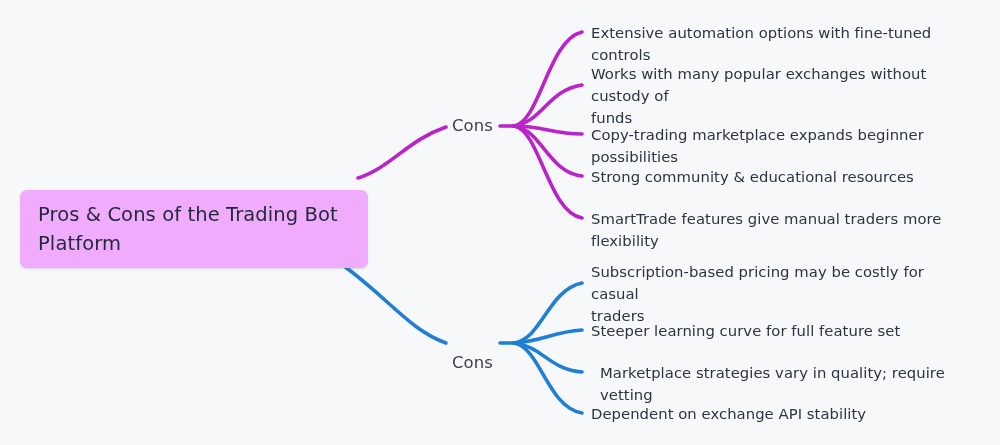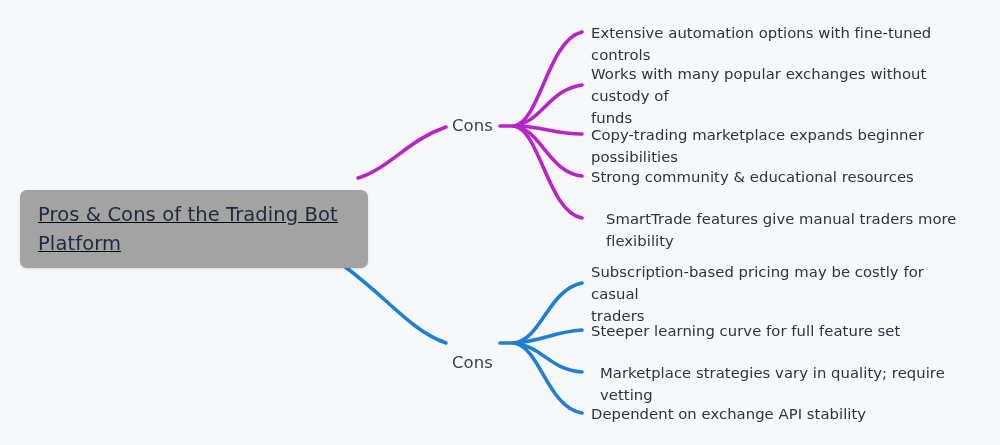--- a/index.html
+++ b/index.html
@@ -82,33 +82,33 @@
     <path d="M 344,266 C 390,300 410,330 446,343" fill="none" stroke="#1f7fd4" stroke-width="3.6" stroke-linecap="round"></path>
 
     <path d="M 500,343 L 514,343" fill="none" stroke="#1f7fd4" stroke-width="3.6" stroke-linecap="round"></path>
 
     <path d="M 514,343 C 542,339 548,290 582,283" fill="none" stroke="#1f7fd4" stroke-width="3.6" stroke-linecap="round" stroke-linejoin="round"></path>
     <path d="M 514,343 C 544,341 552,332 582,330" fill="none" stroke="#1f7fd4" stroke-width="3.6" stroke-linecap="round" stroke-linejoin="round"></path>
     <path d="M 514,343 C 542,346 550,370 582,372" fill="none" stroke="#1f7fd4" stroke-width="3.6" stroke-linecap="round" stroke-linejoin="round"></path>
     <path d="M 514,343 C 540,347 548,408 582,413" fill="none" stroke="#1f7fd4" stroke-width="3.6" stroke-linecap="round" stroke-linejoin="round"></path>
   </svg>
 
-  <div class="root-node" style="background: #a3a3a3; text-decoration: underline;">
+  <div class="root-node" style="background: #f0abfc;">
     <span class="root-label" style="color: rgb(31, 41, 55);">Pros &amp; Cons of the Trading Bot Platform</span>
   </div>
 
   <div class="branch-label" style="left:452px; top:116px;">Cons</div>
   <div class="branch-label" style="left:452px; top:333px;margin-top:20px;">Cons</div>
 
   <div class="leaf-label" style="left:591px; top:22px; width:392px;">Extensive automation options with fine-tuned controls</div>
   <div class="leaf-label" style="left:591px; top:63px; width:378px;">Works with many popular exchanges without custody of
 funds</div>
   <div class="leaf-label" style="left:591px; top:166px; width:392px;">Strong community &amp; educational resources</div>
   <div class="leaf-label" style="left:591px; top:124px; width:392px;">Copy-trading marketplace expands beginner possibilities</div>
-  <div class="leaf-label" style="left:606px; top:208px; width:392px;">SmartTrade features give manual traders more flexibility</div>
+  <div class="leaf-label" style="left:591px; top:208px; width:392px;">SmartTrade features give manual traders more flexibility</div>
 
   <div class="leaf-label" style="left:591px; top:261px; width:360px;">Subscription-based pricing may be costly for casual
 traders</div>
   <div class="leaf-label" style="left:591px; top:320px; width:392px;">Steeper learning curve for full feature set</div>
   <div class="leaf-label" style="left:591px; top:362px; width:392px;margin-left:9px;">Marketplace strategies vary in quality; require vetting</div>
   <div class="leaf-label" style="left:591px; top:403px; width:392px;">Dependent on exchange API stability</div>
 
 </div>
 
 </body></html>

